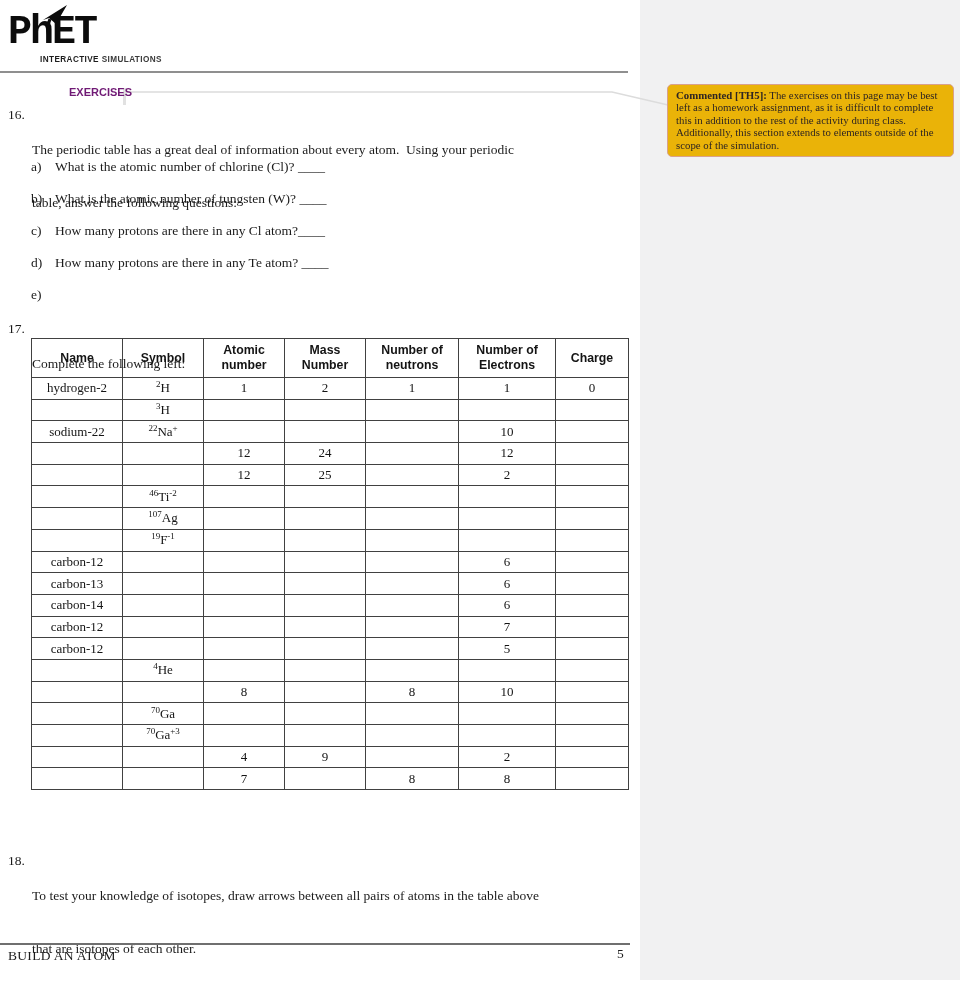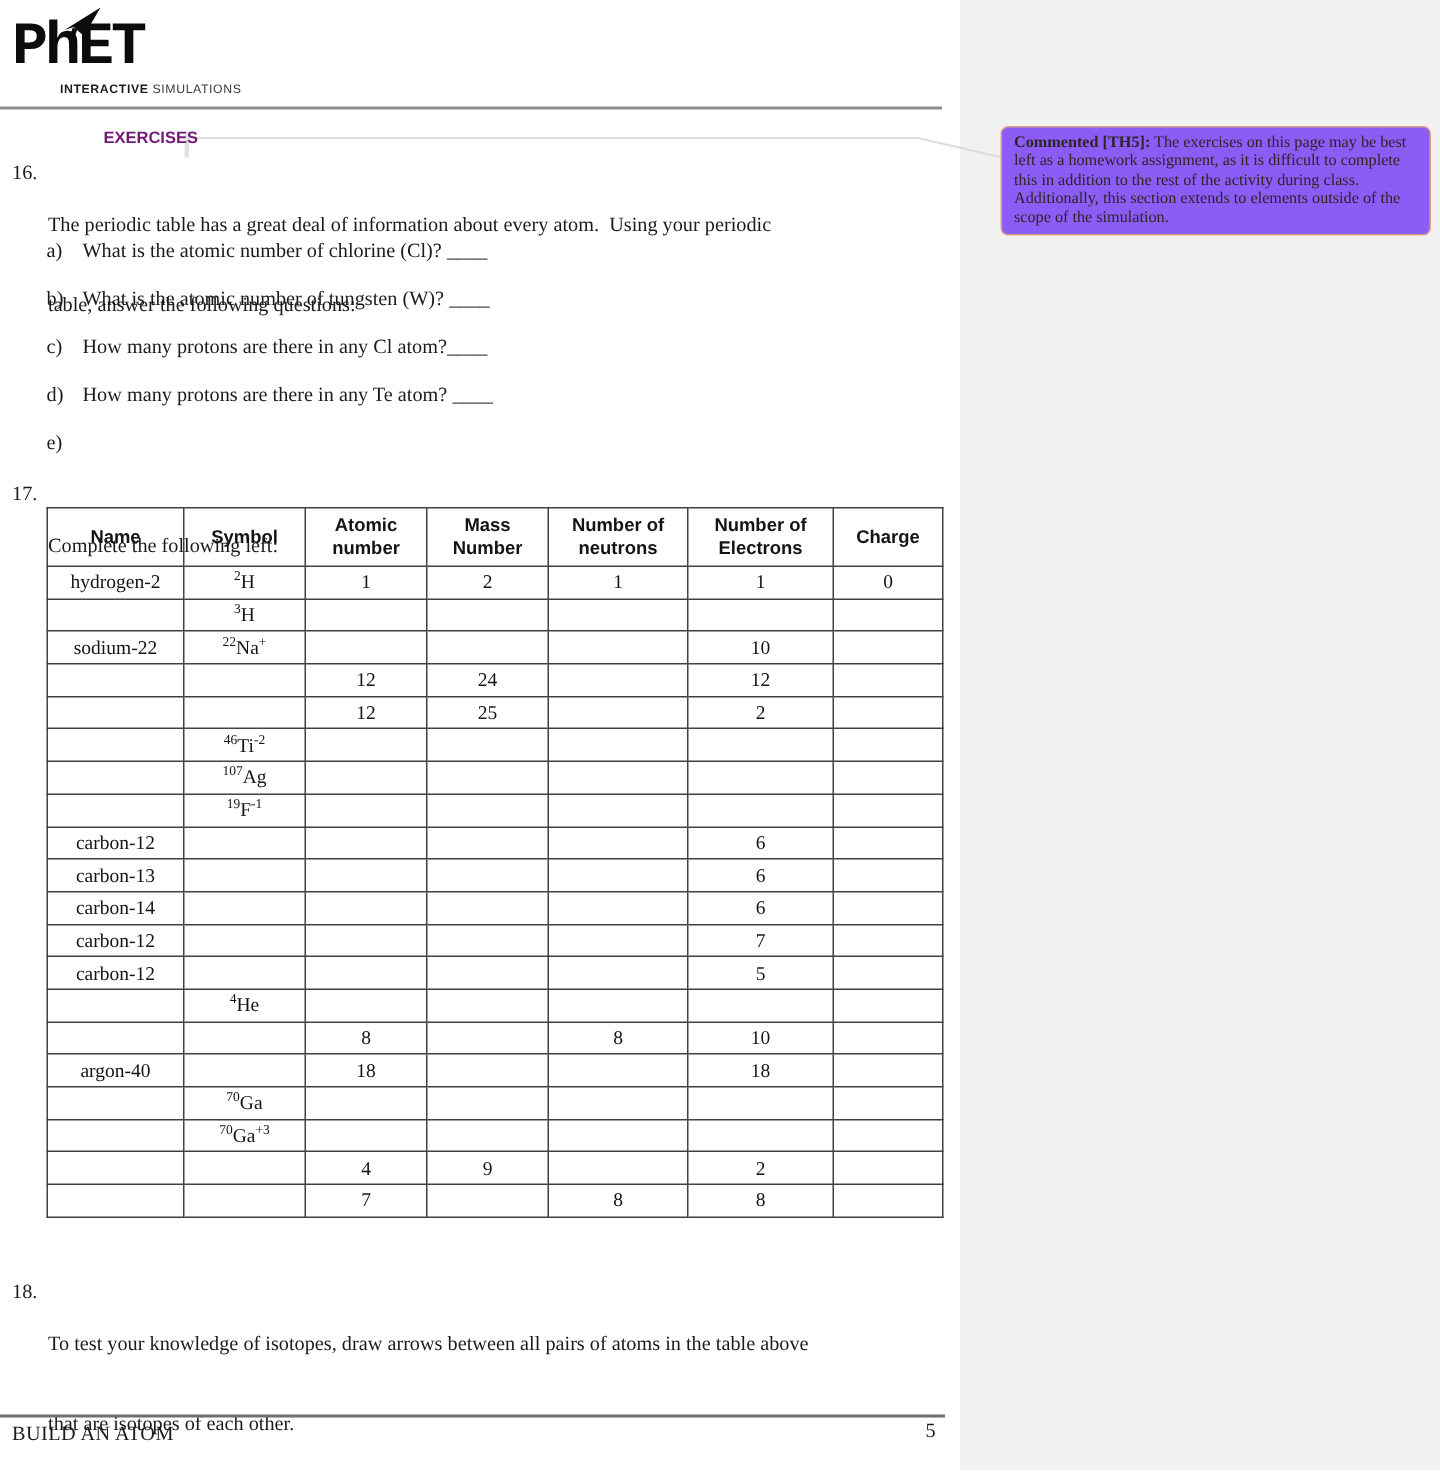--- a/index.html
+++ b/index.html
@@ -21,21 +21,21 @@
   }
 
   
   .connector-svg { position: absolute; left: 120px; top: 84px; width: 560px; height: 26px; pointer-events: none; }
   .anchor-bar { position: absolute; left: 123px; top: 88px; width: 3px; height: 17px; background: #e1e1e1; }
 
   
   .comment-box {
     position: absolute; left: 667px; top: 84px;
     width: 287px;
-    background: #8b5cf6;
+    background: #eab308;
     border: 1px solid #d9a18c;
     border-radius: 5px;
     padding: 4px 8px 5px 8px;
     font-family: "Liberation Serif", serif;
     font-size: 10.8px; line-height: 12.4px;
     color: #2e2522;
   }
   .comment-label { font-weight: bold; }
 
   
@@ -44,21 +44,21 @@
     font-family: Liberation Mono, monospace;
     font-weight: 900; font-size: 40px; line-height: 42px;
     letter-spacing: -2px; color: #0c0c0c;
   }
   .plane-icon { position: absolute; left: 28px; top: -9px; }
   .logo-tagline {
     font-family: "Liberation Sans", sans-serif;
     font-size: 8.2px; letter-spacing: 0.4px; color: #1d1d1d; margin-top: 1px;
   }
   .tagline-bold { font-weight: 700; padding-left: 32px; }
-  .tagline-light { font-weight: 400; color: #3a3a3a; }
+  .tagline-light { font-weight: 700; color: #3a3a3a; }
 
   .header-rule { position: absolute; left: 0; top: 71px; width: 628px; height: 2px; background: #8f8f8f; }
 
   .section-title {
     position: absolute; left: 69px; top: 86px;
     font-family: "Liberation Sans", sans-serif;
     font-weight: 700; font-size: 11px; color: #701a75;
   }
 
   
@@ -307,29 +307,20 @@
       <tr>
         <td></td>
         <td></td>
         <td>8</td>
         <td></td>
         <td>8</td>
         <td>10</td>
         <td></td>
       </tr>
       <tr>
-        <td>argon-40</td>
-        <td></td>
-        <td>18</td>
-        <td></td>
-        <td></td>
-        <td>18</td>
-        <td></td>
-      </tr>
-      <tr>
         <td></td>
         <td><sup>70</sup>Ga</td>
         <td></td>
         <td></td>
         <td></td>
         <td></td>
         <td></td>
       </tr>
       <tr>
         <td></td>

